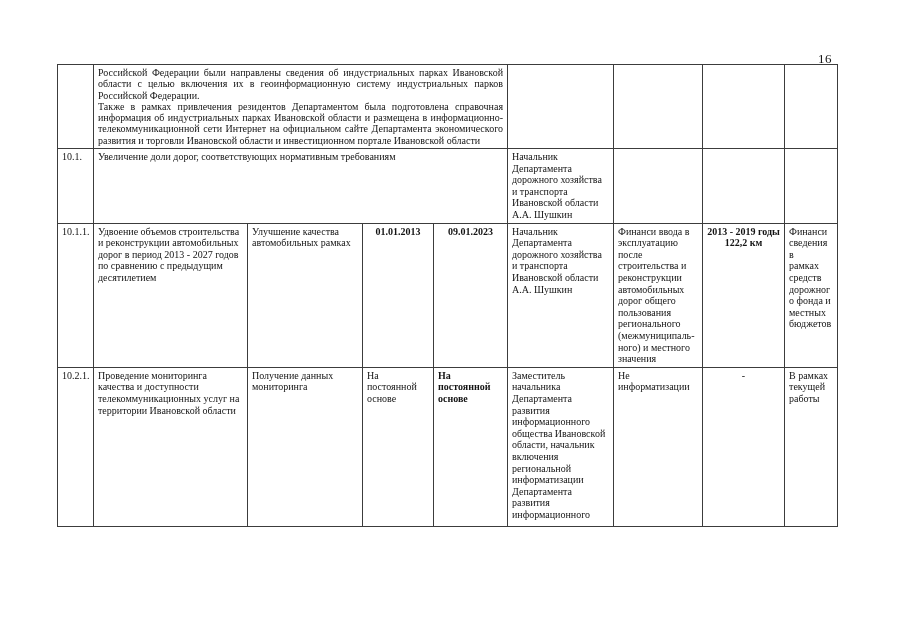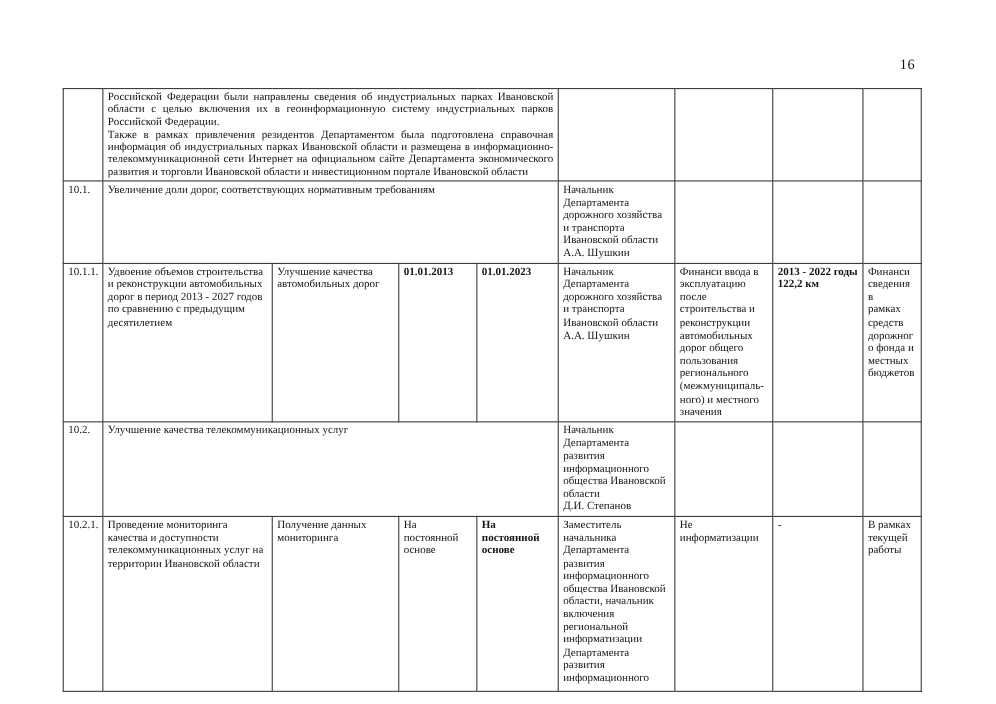--- a/index.html
+++ b/index.html
@@ -21,36 +21,36 @@
   .page-number {
     position: absolute;
     top: 51px;
     left: 818px;
     font-size: 13px;
     letter-spacing: 0.5px;
   }
   table.doc-table {
     position: absolute;
     left: 57px;
-    top: 80px;
+    top: 64px;
     width: 780px;
     border-collapse: collapse;
     table-layout: fixed;
   }
   table.doc-table td {
     border: 1px solid #3c3c3c;
     vertical-align: top;
     padding: 2px 4px 2px 4px;
     font-size: 10px;
     line-height: 11.6px;
     overflow: hidden;
   }
   td.num { padding-left: 3px; padding-right: 2px; margin-left: 43px; }
   td.pre { white-space: pre-line; }
-  td.ctr { text-align: left; }
+  td.ctr { text-align: center; }
   td.b   { font-weight: bold; }
   .para {
     text-align: justify;
     line-height: 11.3px;
     margin: 0;
   }
 </style>
 </head>
 <body>
 
@@ -99,67 +99,53 @@
     </tr>
 
     <tr>
       <td class="num" style="height:130px">10.1.1.</td>
       <td class="pre">Удвоение объемов строительства
 и реконструкции автомобильных
 дорог в период 2013 - 2027 годов
 по сравнению с предыдущим
 десятилетием</td>
       <td class="pre">Улучшение качества
-автомобильных дорог</td>
+автомобильных рамках</td>
       <td class="ctr b">01.01.2013</td>
-      <td class="ctr b">01.01.2023</td>
+      <td class="ctr b">09.01.2023</td>
       <td class="pre">Начальник
 Департамента
 дорожного хозяйства
 и транспорта
 Ивановской области
 А.А. Шушкин</td>
       <td class="pre">Финанси ввода в
 эксплуатацию
 после
 строительства и
 реконструкции
 автомобильных
 дорог общего
 пользования
 регионального
 (межмуниципаль-
 ного) и местного
 значения</td>
-      <td class="pre ctr b">2013 - 2022 годы
+      <td class="pre ctr b">2013 - 2019 годы
 122,2 км</td>
       <td class="pre">Финанси
 сведения в
 рамках
 средств
 дорожног
 о фонда и
 местных
 бюджетов</td>
     </tr>
 
-    <tr>
-      <td class="num" style="height:76px">10.2.</td>
-      <td colspan="4">Улучшение качества телекоммуникационных услуг</td>
-      <td class="pre">Начальник
-Департамента
-развития
-информационного
-общества Ивановской
-области
-Д.И. Степанов</td>
-      <td></td>
-      <td></td>
-      <td></td>
-    </tr>
 
     <tr>
       <td class="num" style="height:154px">10.2.1.</td>
       <td class="pre">Проведение мониторинга
 качества и доступности
 телекоммуникационных услуг на
 территории Ивановской области</td>
       <td class="pre">Получение данных
 мониторинга</td>
       <td class="pre">На постоянной

